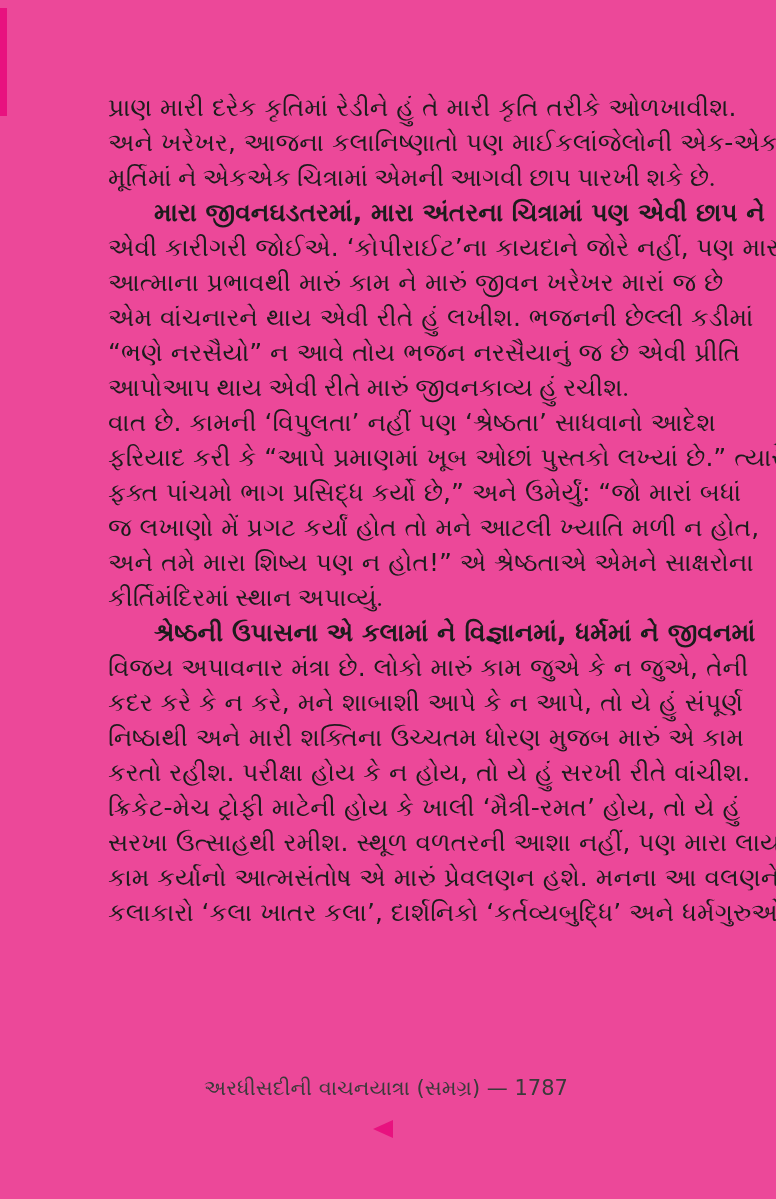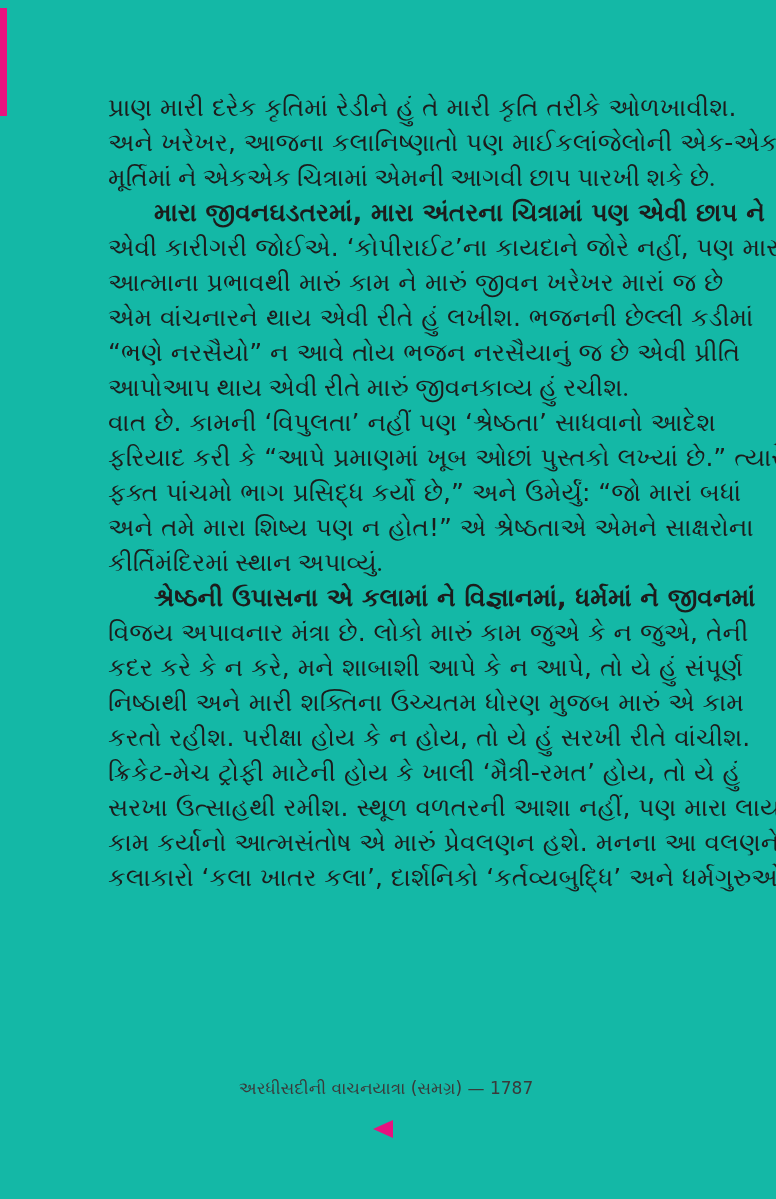--- a/index.html
+++ b/index.html
@@ -1,20 +1,20 @@
 <!DOCTYPE html>
 <html><head>
 <meta charset="utf-8">
 <style>
   html, body { margin: 0; padding: 0; background: #ffffff; }
   .page {
     position: relative;
     width: 776px;
     height: 1199px;
-    background: #14b8a6;
+    background: #ec4899;
     overflow: hidden;
     font-family: "DejaVu Sans", "Liberation Sans", sans-serif;
   }
   .accent-strip {
     position: absolute;
     left: 0;
     top: 8px;
     width: 7px;
     height: 108px;
     background: var(--accent, #e8127f);
@@ -45,21 +45,21 @@
     padding-left: 46px;
     width: calc(100% - 46px);
     font-weight: bold;
   }
   .footer-line {
     position: absolute;
     left: 0;
     top: 1076px;
     width: 772px;
     text-align: center;
-    font-size: 17px;
+    font-size: 21px;
     line-height: 24px;
     color: #3a3a3a;
   }
   .back-triangle {
     position: absolute;
     left: 373px;
     top: 1120px;
     width: 0;
     height: 0;
     border-top: 9px solid transparent;
@@ -80,20 +80,21 @@
       <div class="text-line para-end">મૂર્તિમાં ને એકએક ચિત્રામાં એમની આગવી છાપ પારખી શકે છે.</div>
       <div class="text-line indent">મારા જીવનઘડતરમાં, મારા અંતરના ચિત્રામાં પણ એવી છાપ ને</div>
       <div class="text-line">એવી કારીગરી જોઈએ. ‘કોપીરાઈટ’ના કાયદાને જોરે નહીં, પણ મારા</div>
       <div class="text-line">આત્માના પ્રભાવથી મારું કામ ને મારું જીવન ખરેખર મારાં જ છે</div>
       <div class="text-line">એમ વાંચનારને થાય એવી રીતે હું લખીશ. ભજનની છેલ્લી કડીમાં</div>
       <div class="text-line">“ભણે નરસૈયો” ન આવે તોય ભજન નરસૈયાનું જ છે એવી પ્રીતિ</div>
       <div class="text-line para-end">આપોઆપ થાય એવી રીતે મારું જીવનકાવ્ય હું રચીશ.</div>
       <div class="text-line">વાત છે. કામની ‘વિપુલતા’ નહીં પણ ‘શ્રેષ્ઠતા’ સાધવાનો આદેશ</div>
       <div class="text-line">ફરિયાદ કરી કે “આપે પ્રમાણમાં ખૂબ ઓછાં પુસ્તકો લખ્યાં છે.” ત્યારે</div>
       <div class="text-line">ફક્ત પાંચમો ભાગ પ્રસિદ્ધ કર્યો છે,” અને ઉમેર્યું: “જો મારાં બધાં</div>
+      <div class="text-line">જ લખાણો મેં પ્રગટ કર્યાં હોત તો મને આટલી ખ્યાતિ મળી ન હોત,</div>
       <div class="text-line">અને તમે મારા શિષ્ય પણ ન હોત!” એ શ્રેષ્ઠતાએ એમને સાક્ષરોના</div>
       <div class="text-line para-end">કીર્તિમંદિરમાં સ્થાન અપાવ્યું.</div>
       <div class="text-line indent">શ્રેષ્ઠની ઉપાસના એ કલામાં ને વિજ્ઞાનમાં, ધર્મમાં ને જીવનમાં</div>
       <div class="text-line">વિજય અપાવનાર મંત્રા છે. લોકો મારું કામ જુએ કે ન જુએ, તેની</div>
       <div class="text-line">કદર કરે કે ન કરે, મને શાબાશી આપે કે ન આપે, તો યે હું સંપૂર્ણ</div>
       <div class="text-line">નિષ્ઠાથી અને મારી શક્તિના ઉચ્ચતમ ધોરણ મુજબ મારું એ કામ</div>
       <div class="text-line">કરતો રહીશ. પરીક્ષા હોય કે ન હોય, તો યે હું સરખી રીતે વાંચીશ.</div>
       <div class="text-line">ક્રિકેટ-મેચ ટ્રોફી માટેની હોય કે ખાલી ‘મૈત્રી-રમત’ હોય, તો યે હું</div>
       <div class="text-line">સરખા ઉત્સાહથી રમીશ. સ્થૂળ વળતરની આશા નહીં, પણ મારા લાયક</div>
       <div class="text-line">કામ કર્યાનો આત્મસંતોષ એ મારું પ્રેવલણન હશે. મનના આ વલણને</div>

